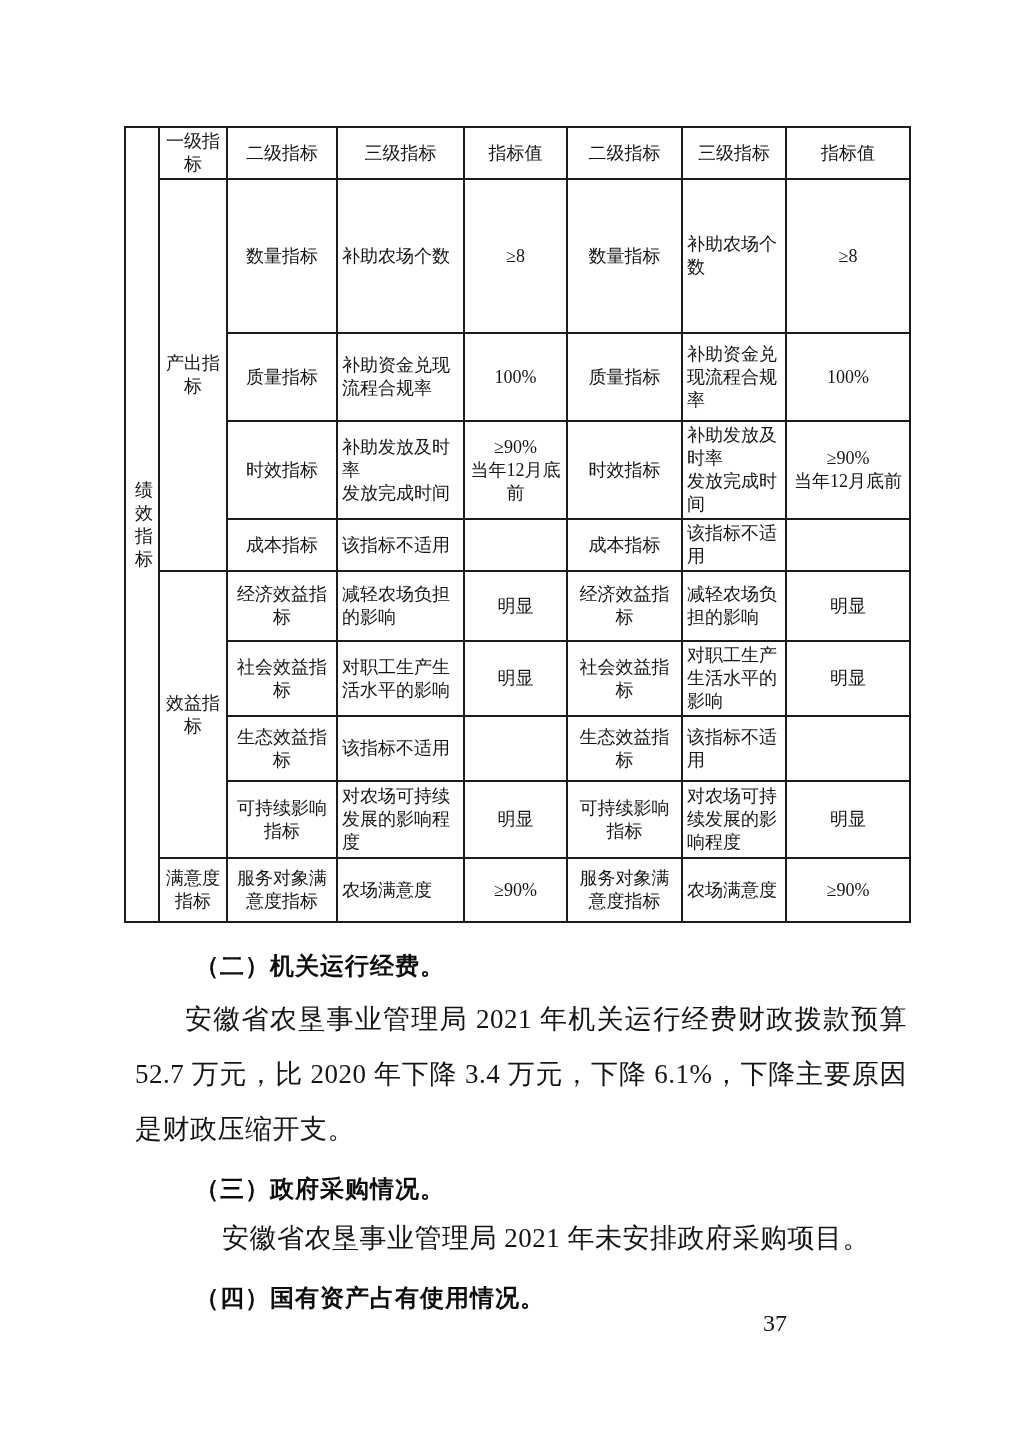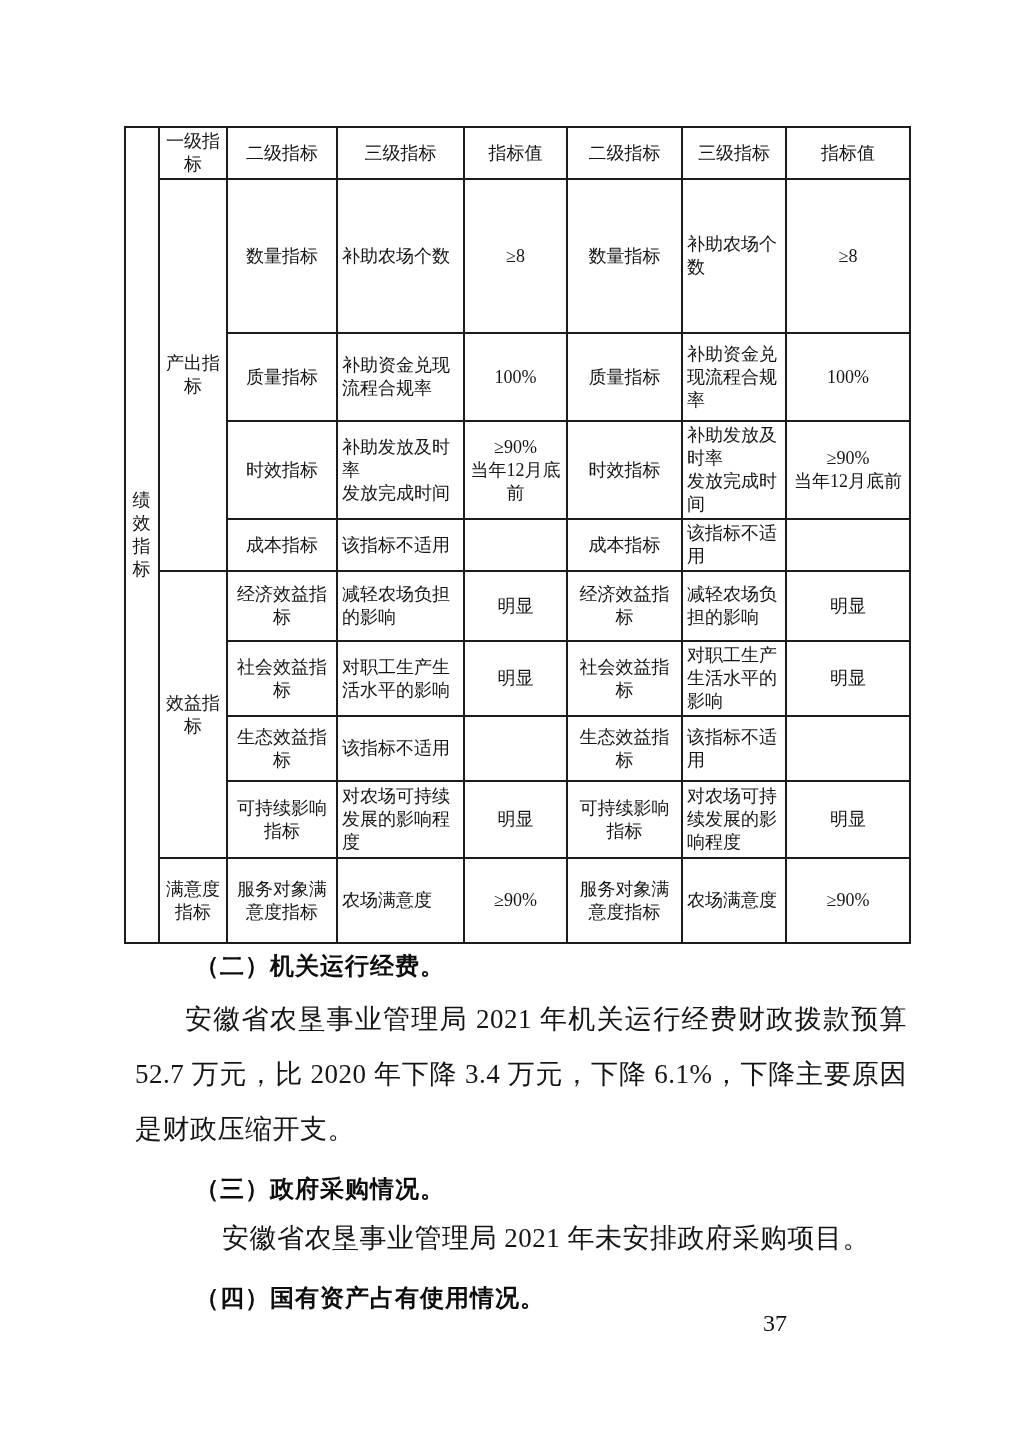--- a/index.html
+++ b/index.html
@@ -22,37 +22,37 @@
     line-height:1.28;
     padding:2px 4px;
     vertical-align:middle;
     white-space:pre-line;
     word-break:break-all;
     color:#151515;
   }
   td.c{text-align:center;}
   td.l{text-align:left;}
   td.vert{
-    text-align:center;
+    text-align:right;
     font-size:19px;
     letter-spacing:1px;
     line-height:1.35;
     padding:0 6px;
     margin-left:6px;
   }
   tr.rh0{height:51px}
   tr.rh1{height:154px}
   tr.rh2{height:88px}
   tr.rh3{height:91px}
   tr.rh4{height:46px}
   tr.rh5{height:70px}
   tr.rh6{height:65px}
   tr.rh7{height:65px}
   tr.rh8{height:77px}
-  tr.rh9{height:85px}
+  tr.rh9{height:64px}
 
   .content{
     position:absolute;left:135px;top:934px;width:772px;
   }
   .hsec{
     font-size:24px;
     font-weight:bold;
     letter-spacing:1px;
     margin:12px 0 0 60px;
     line-height:40px;

